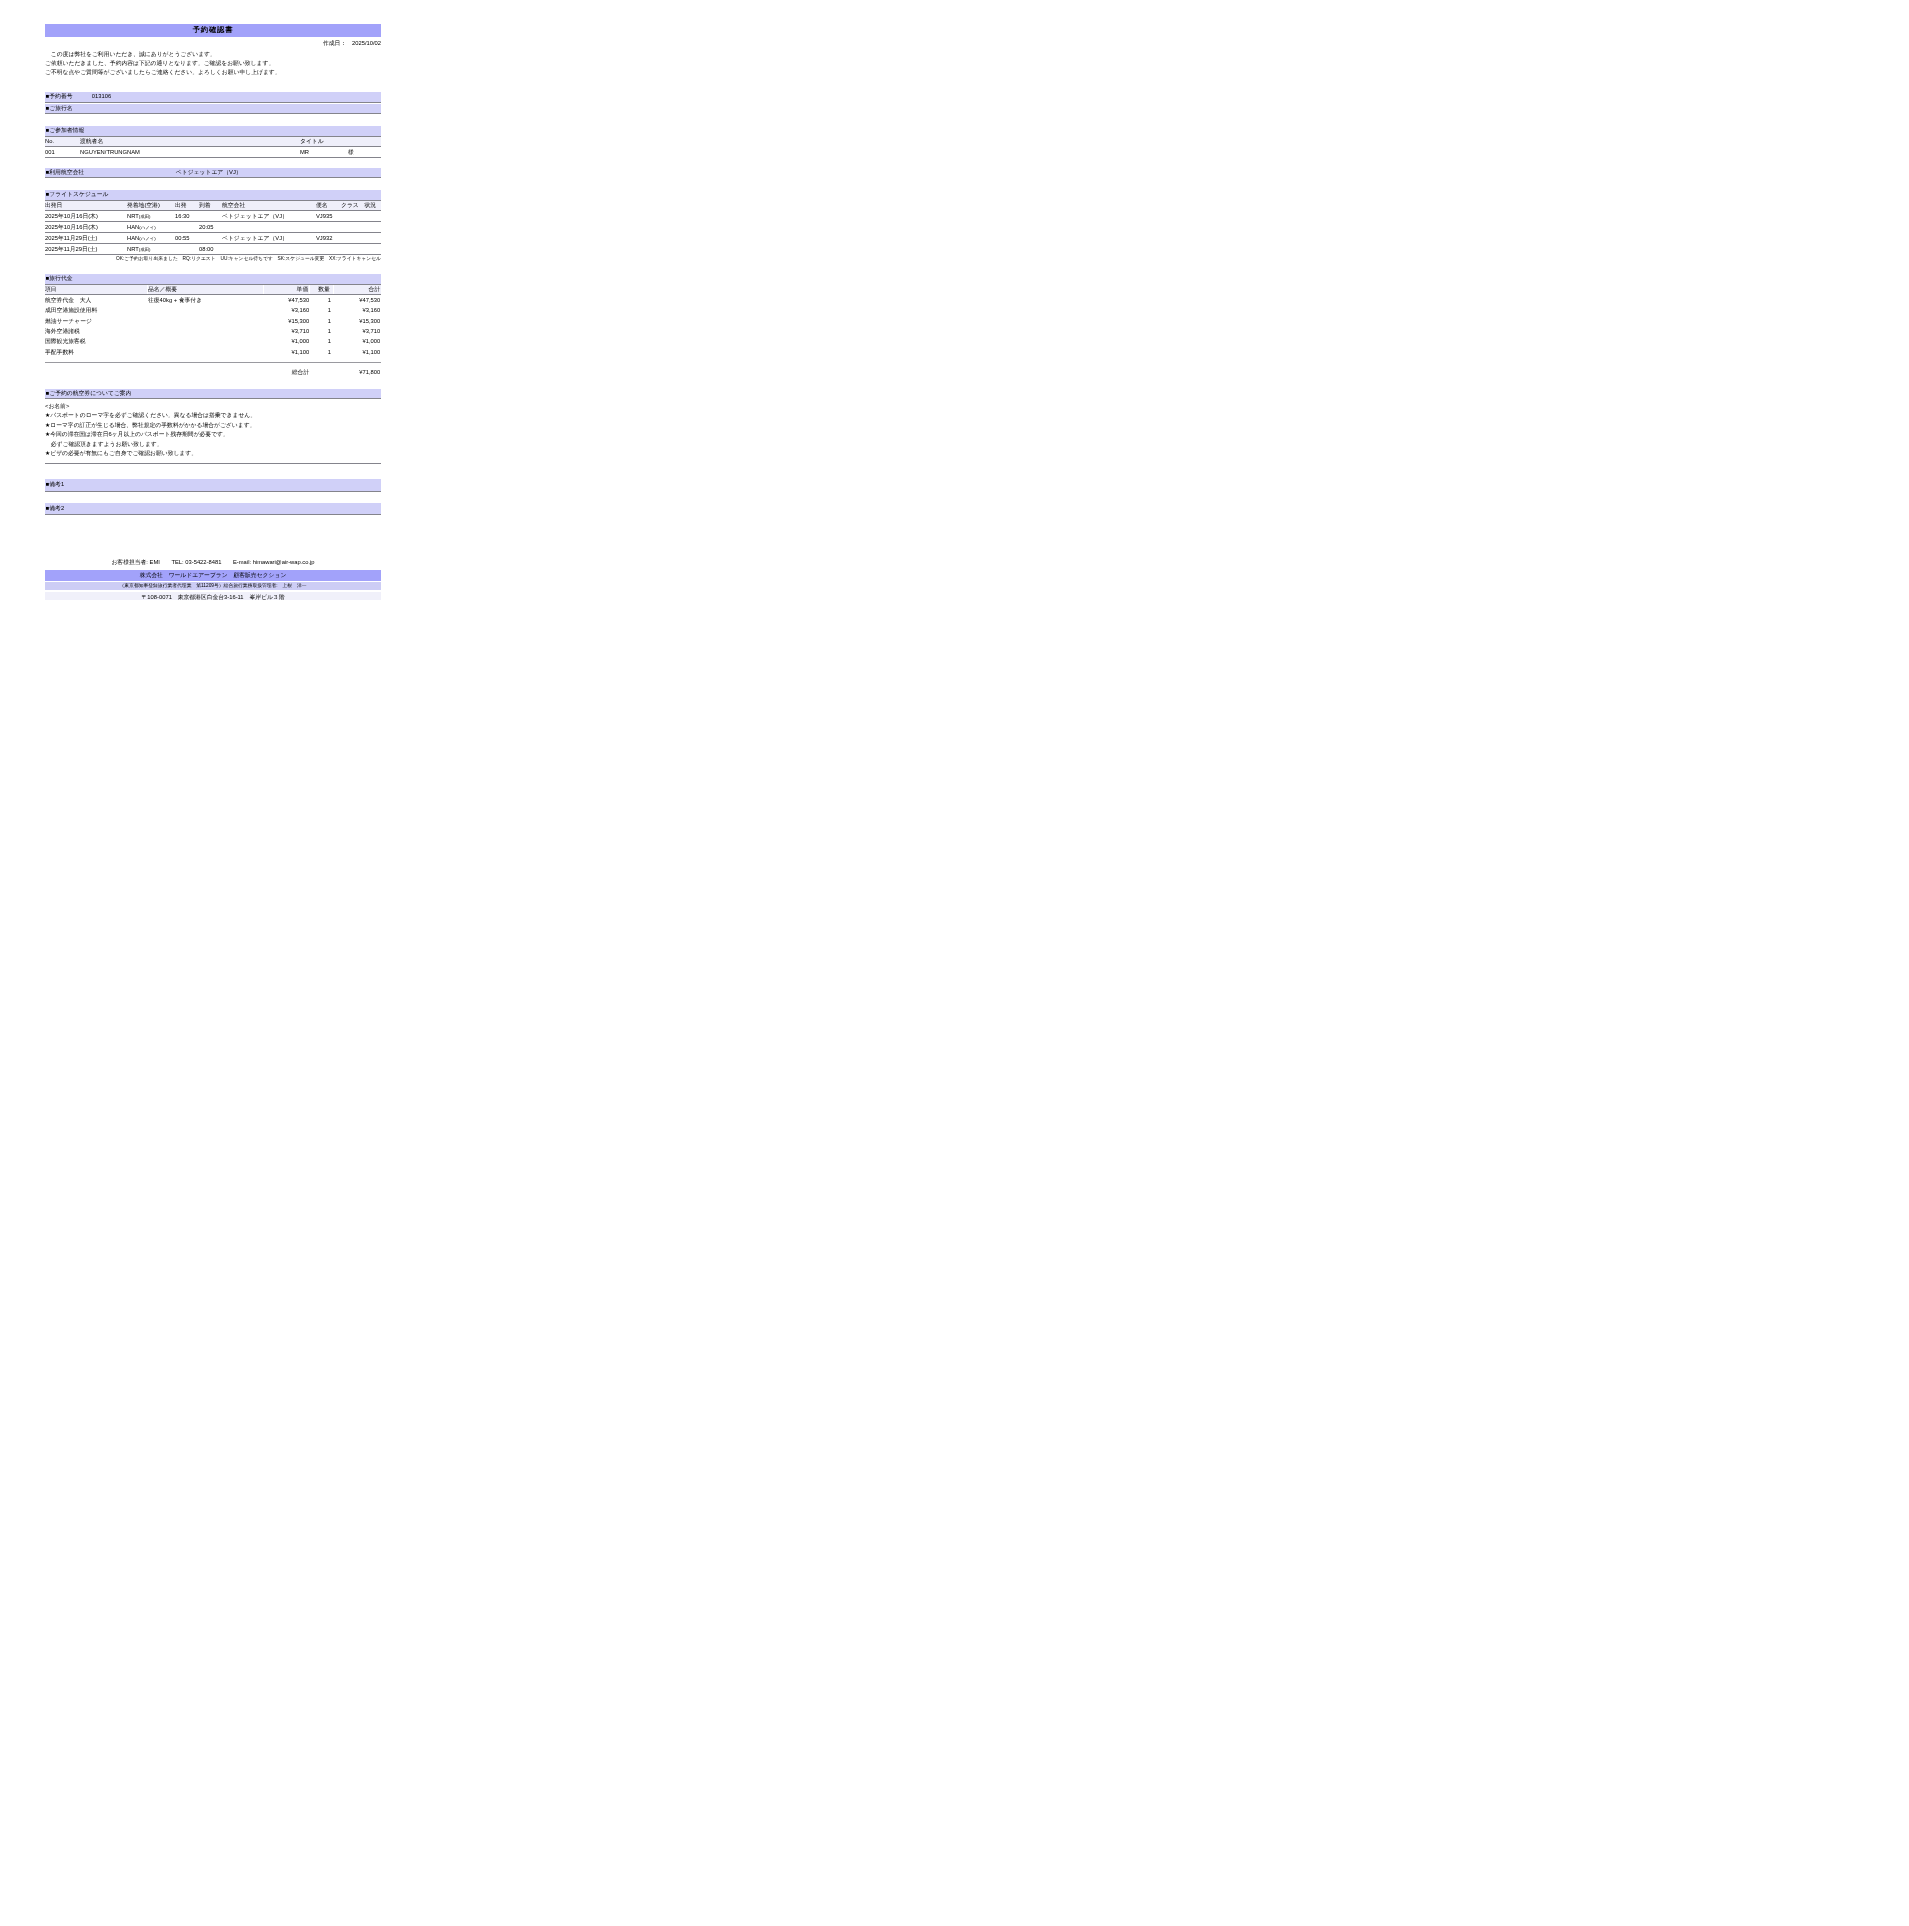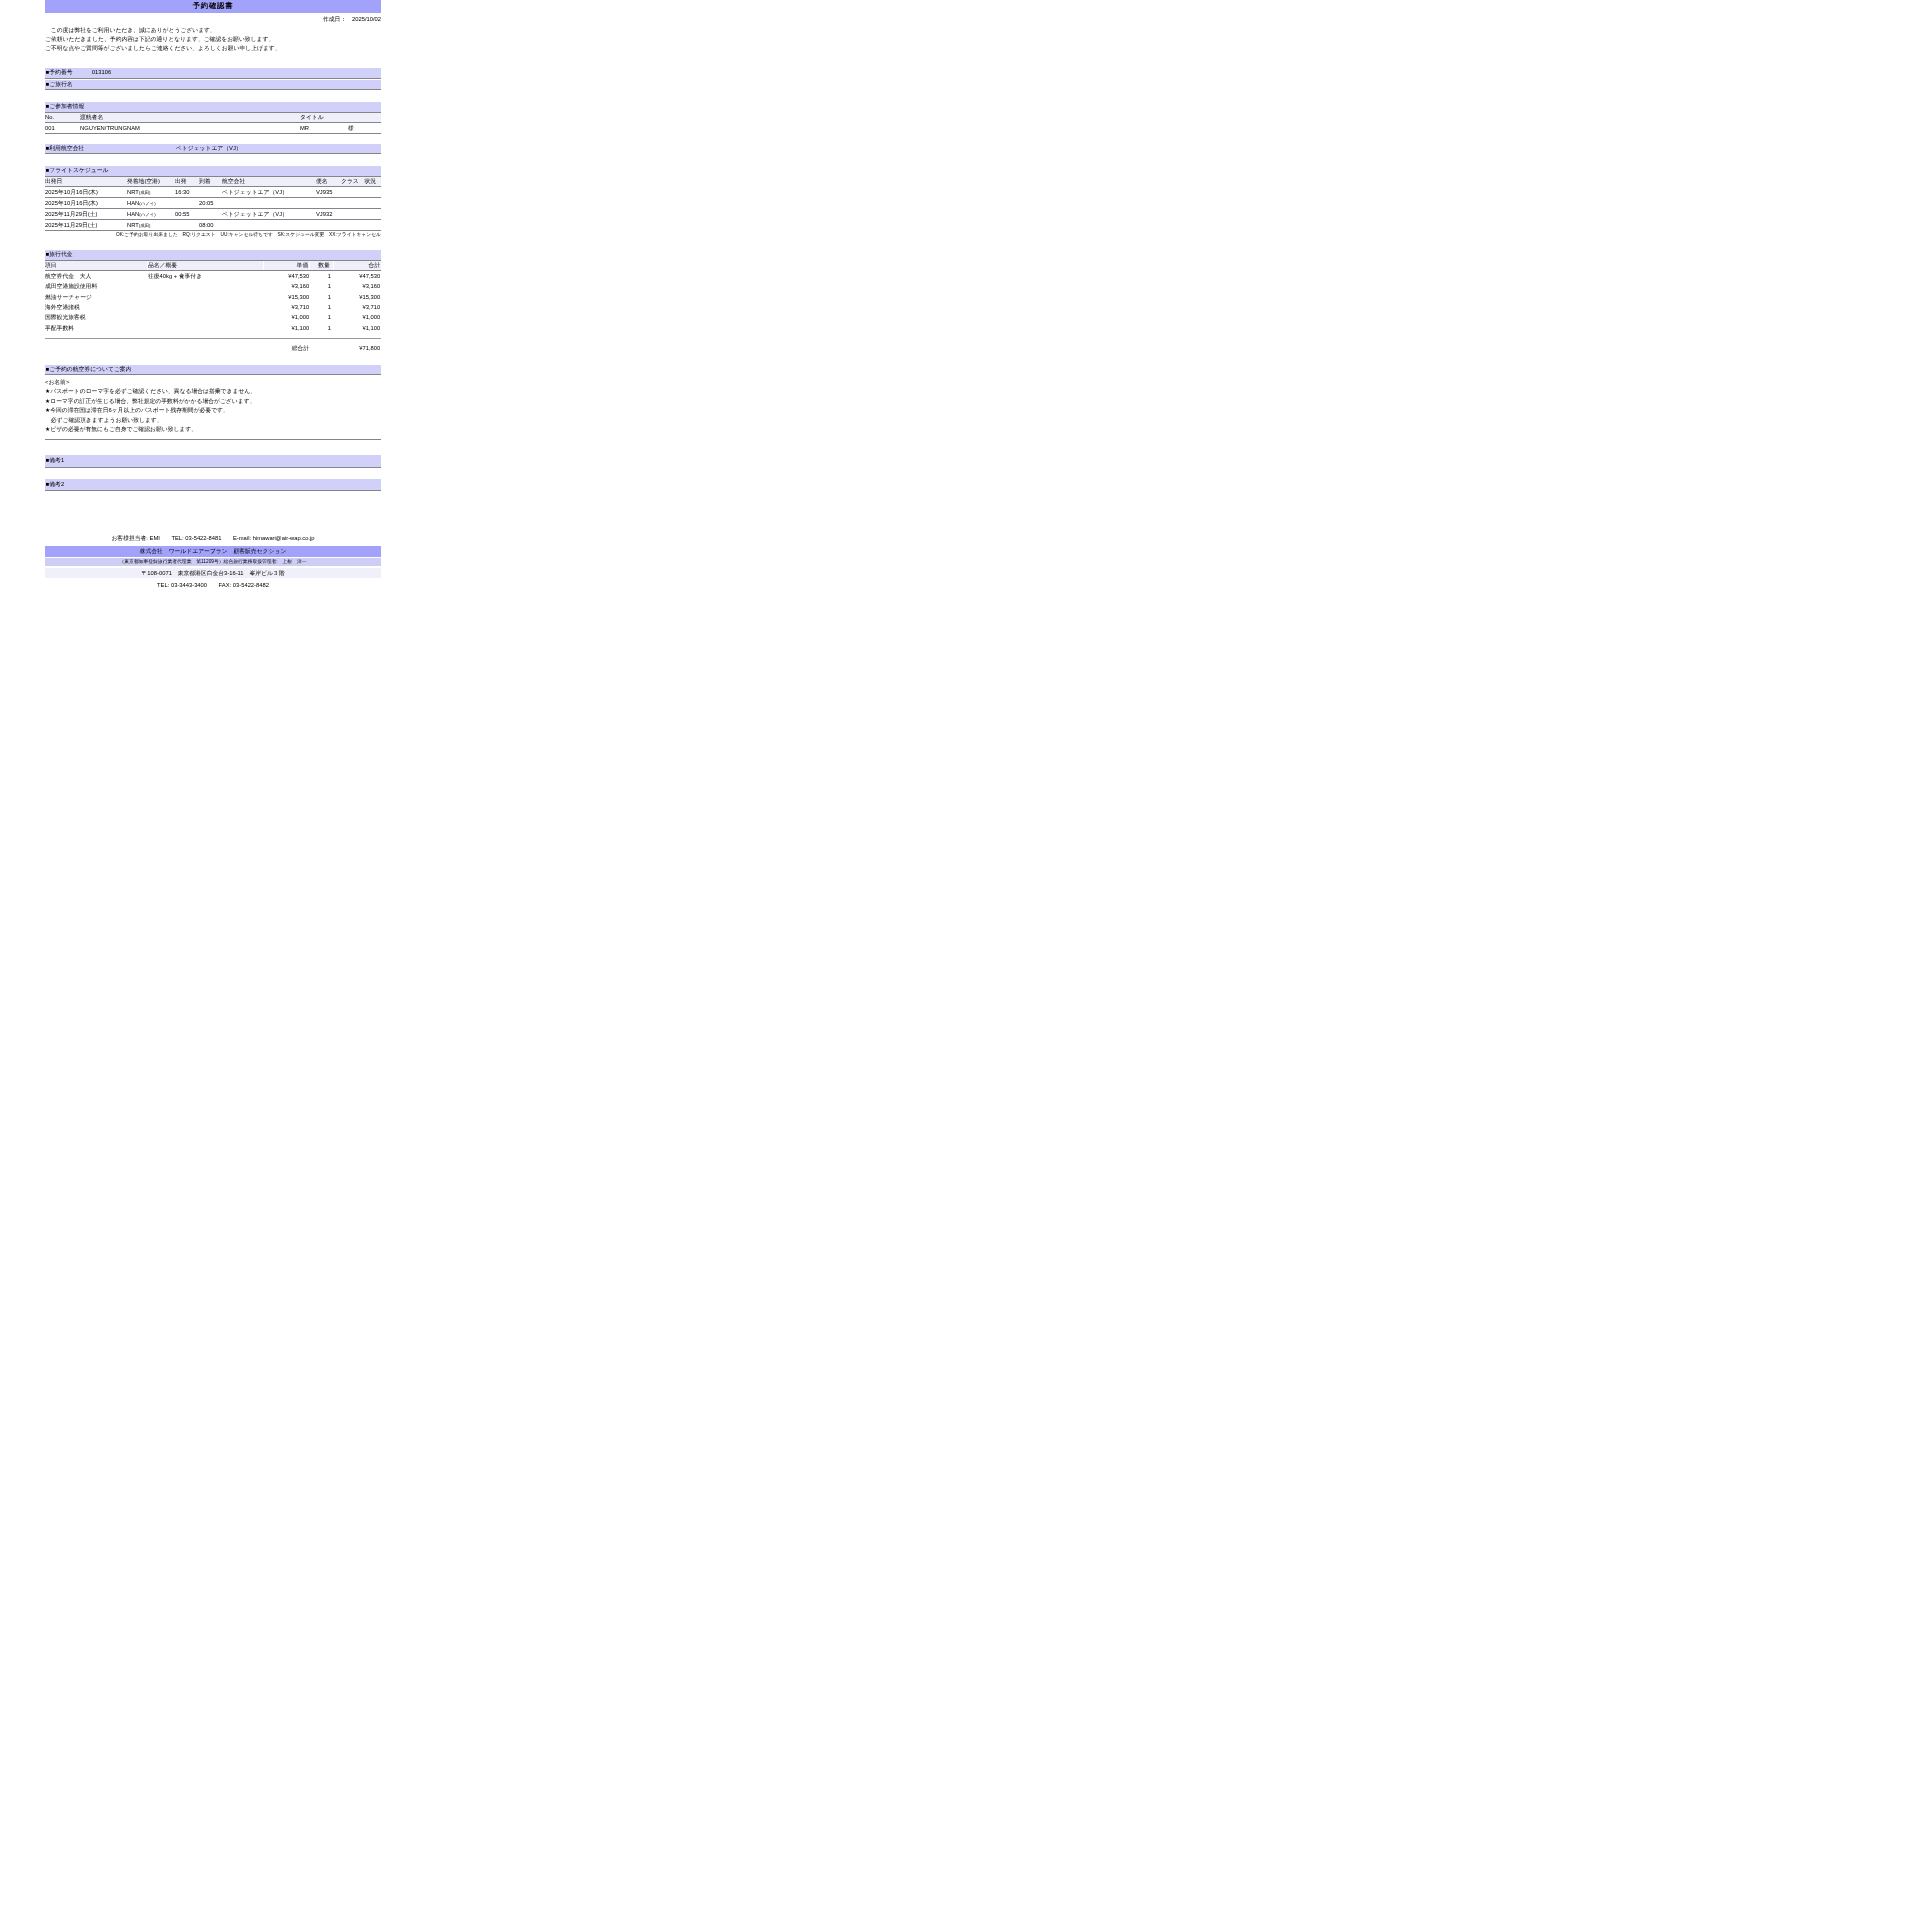--- a/index.html
+++ b/index.html
@@ -1,21 +1,21 @@
 <!DOCTYPE html>
 <html style="font-size:6.2px"><head>
 <meta charset="utf-8">
 <style>
   html,body { margin:0; padding:0; background:#ffffff; }
   body { width:424px; height:600px; overflow:hidden;
          font-family:"Liberation Sans","DejaVu Sans",sans-serif;
          color:#000; font-size:5.8px; }
   .content { width:336px; margin-left:45px; }
 
-  .title-band { height:12.7px; line-height:12.7px;
+  .title-band { margin-top:24px; height:12.7px; line-height:12.7px;
     background:#a2a2fa; text-align:center; font-size:7.3px; font-weight:bold;
     letter-spacing:0.8px; }
   .date-row { margin-top:3.5px; text-align:right; height:7px; line-height:7px; }
   .intro { margin-top:3.1px; }
   .intro div { line-height:8.9px; }
 
   .band { background:#d0d0f8; border-bottom:1.2px solid #84848c;
     height:9.6px; line-height:9.6px; padding:0 0 0 0.8px; display:flex; }
   .band .band-label { flex:none; }
   .band .lbl-w120 { width:46px; }

